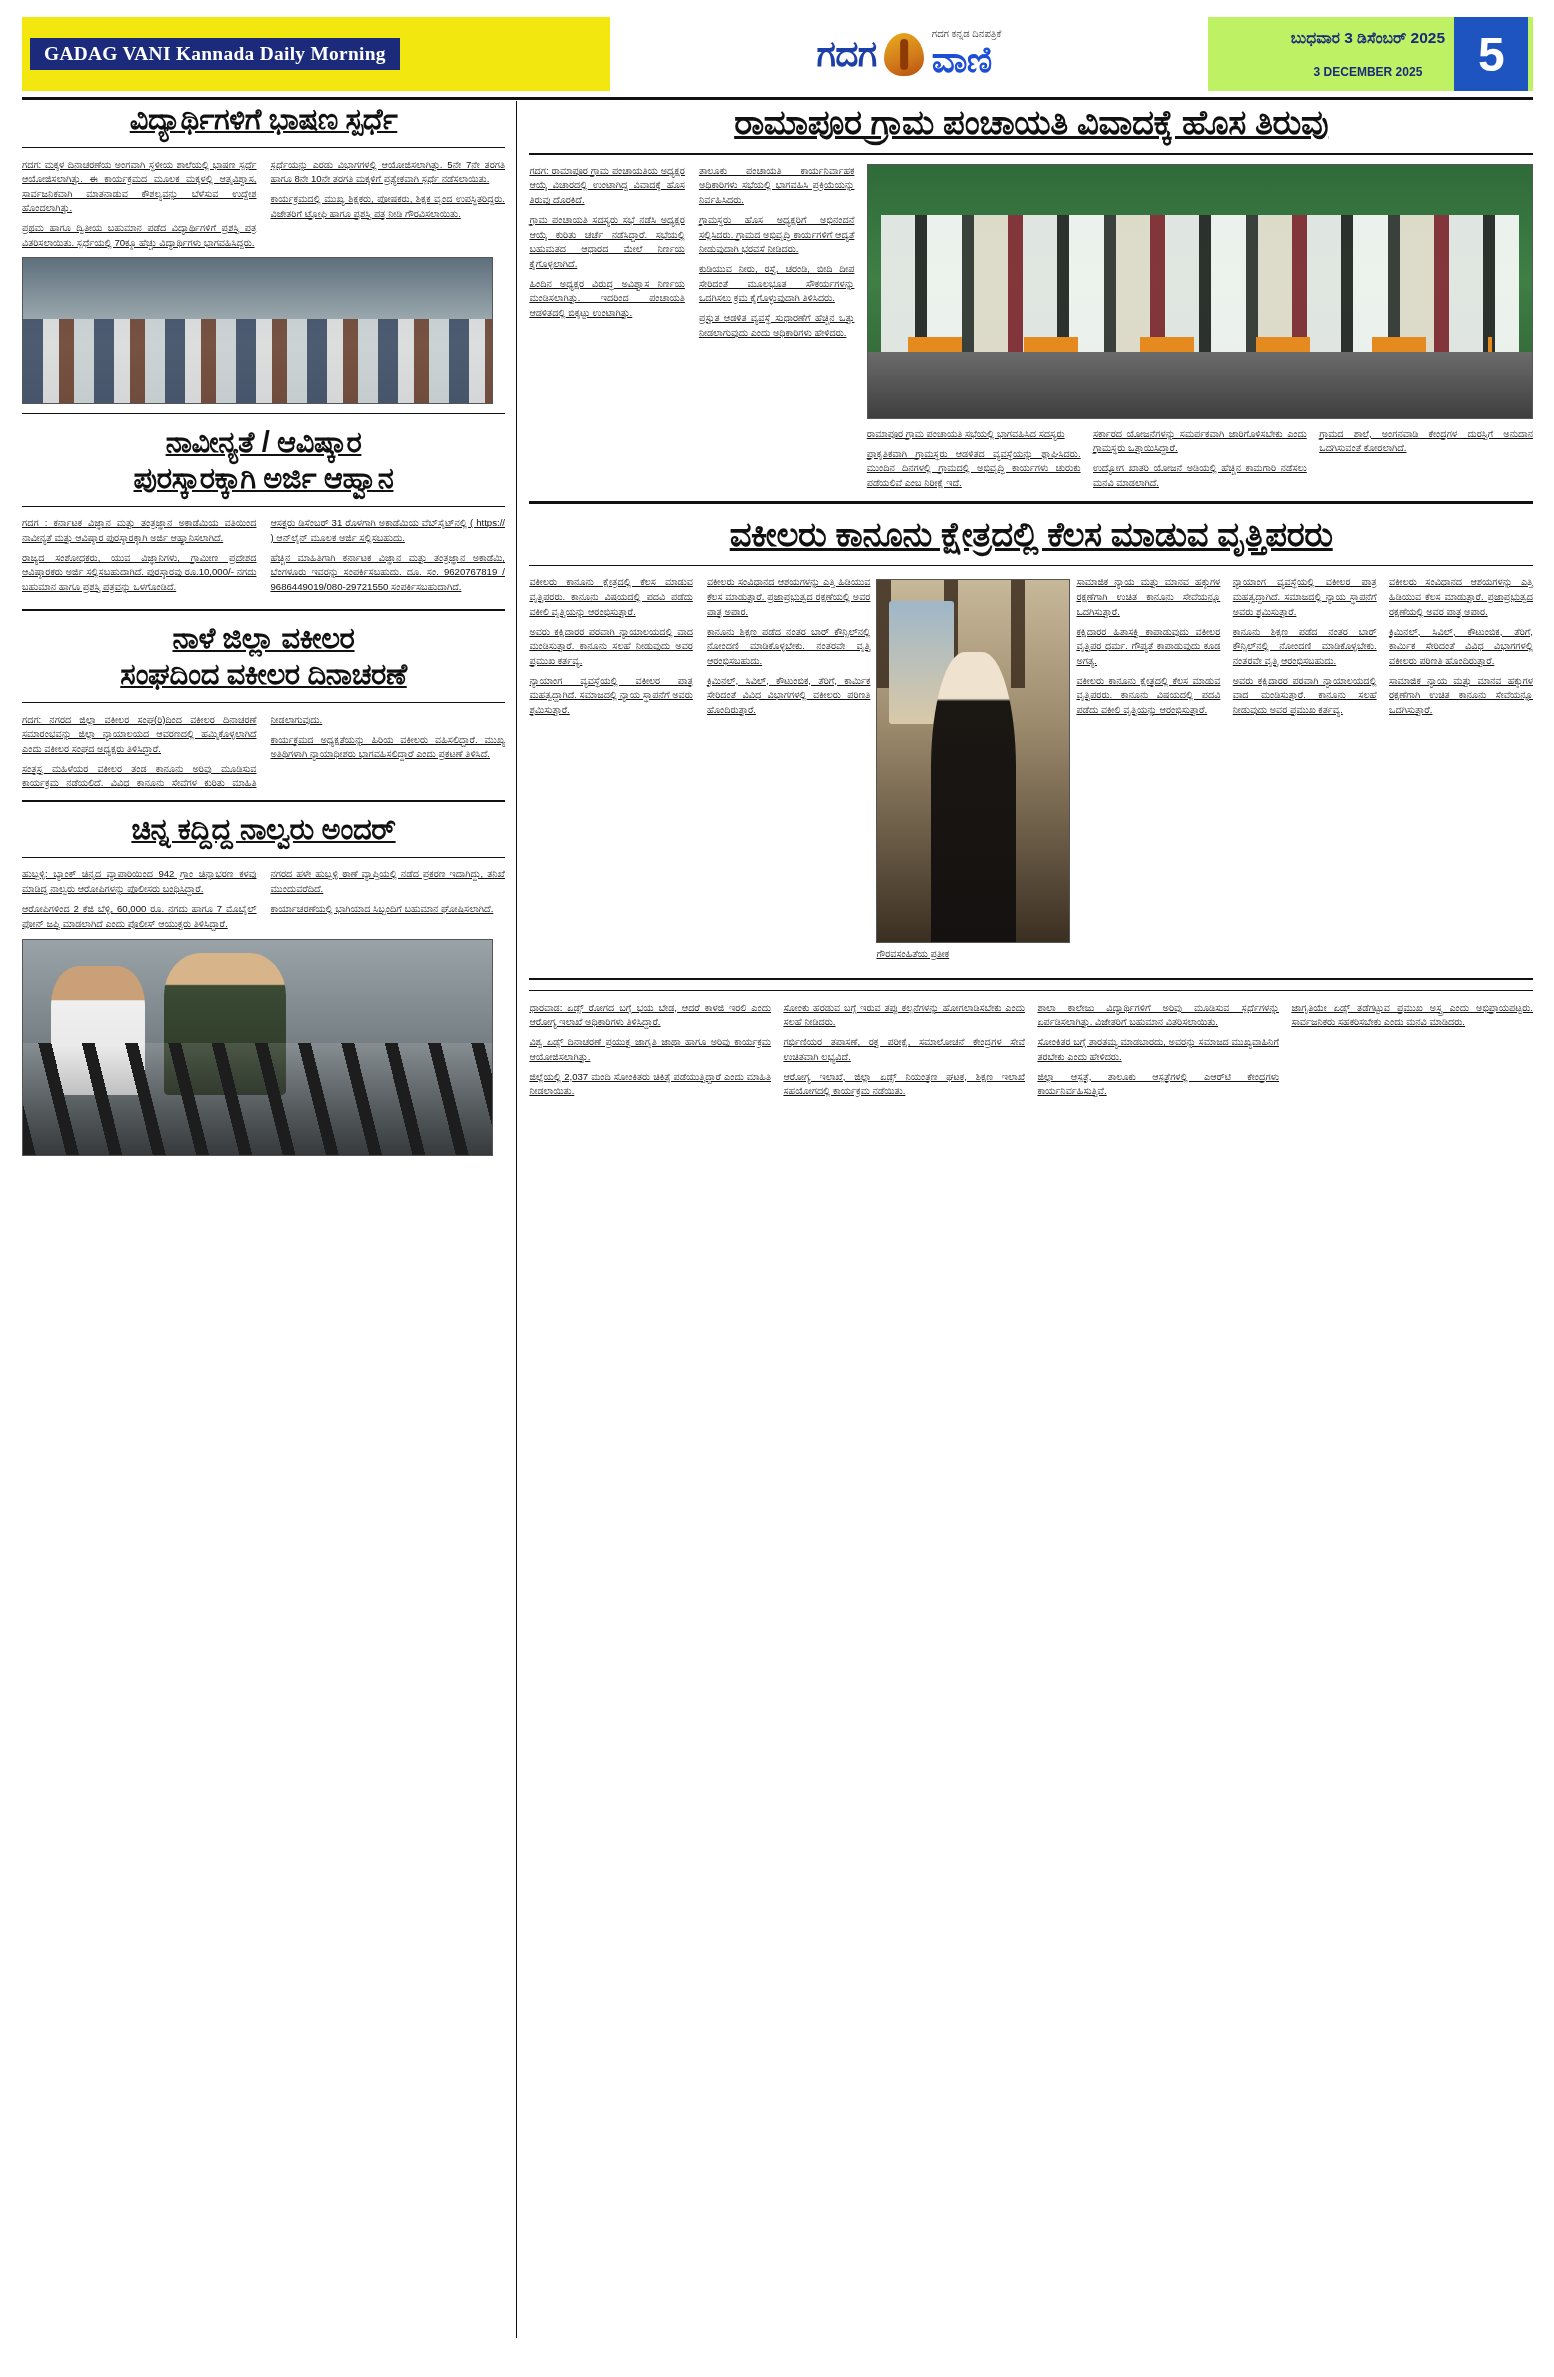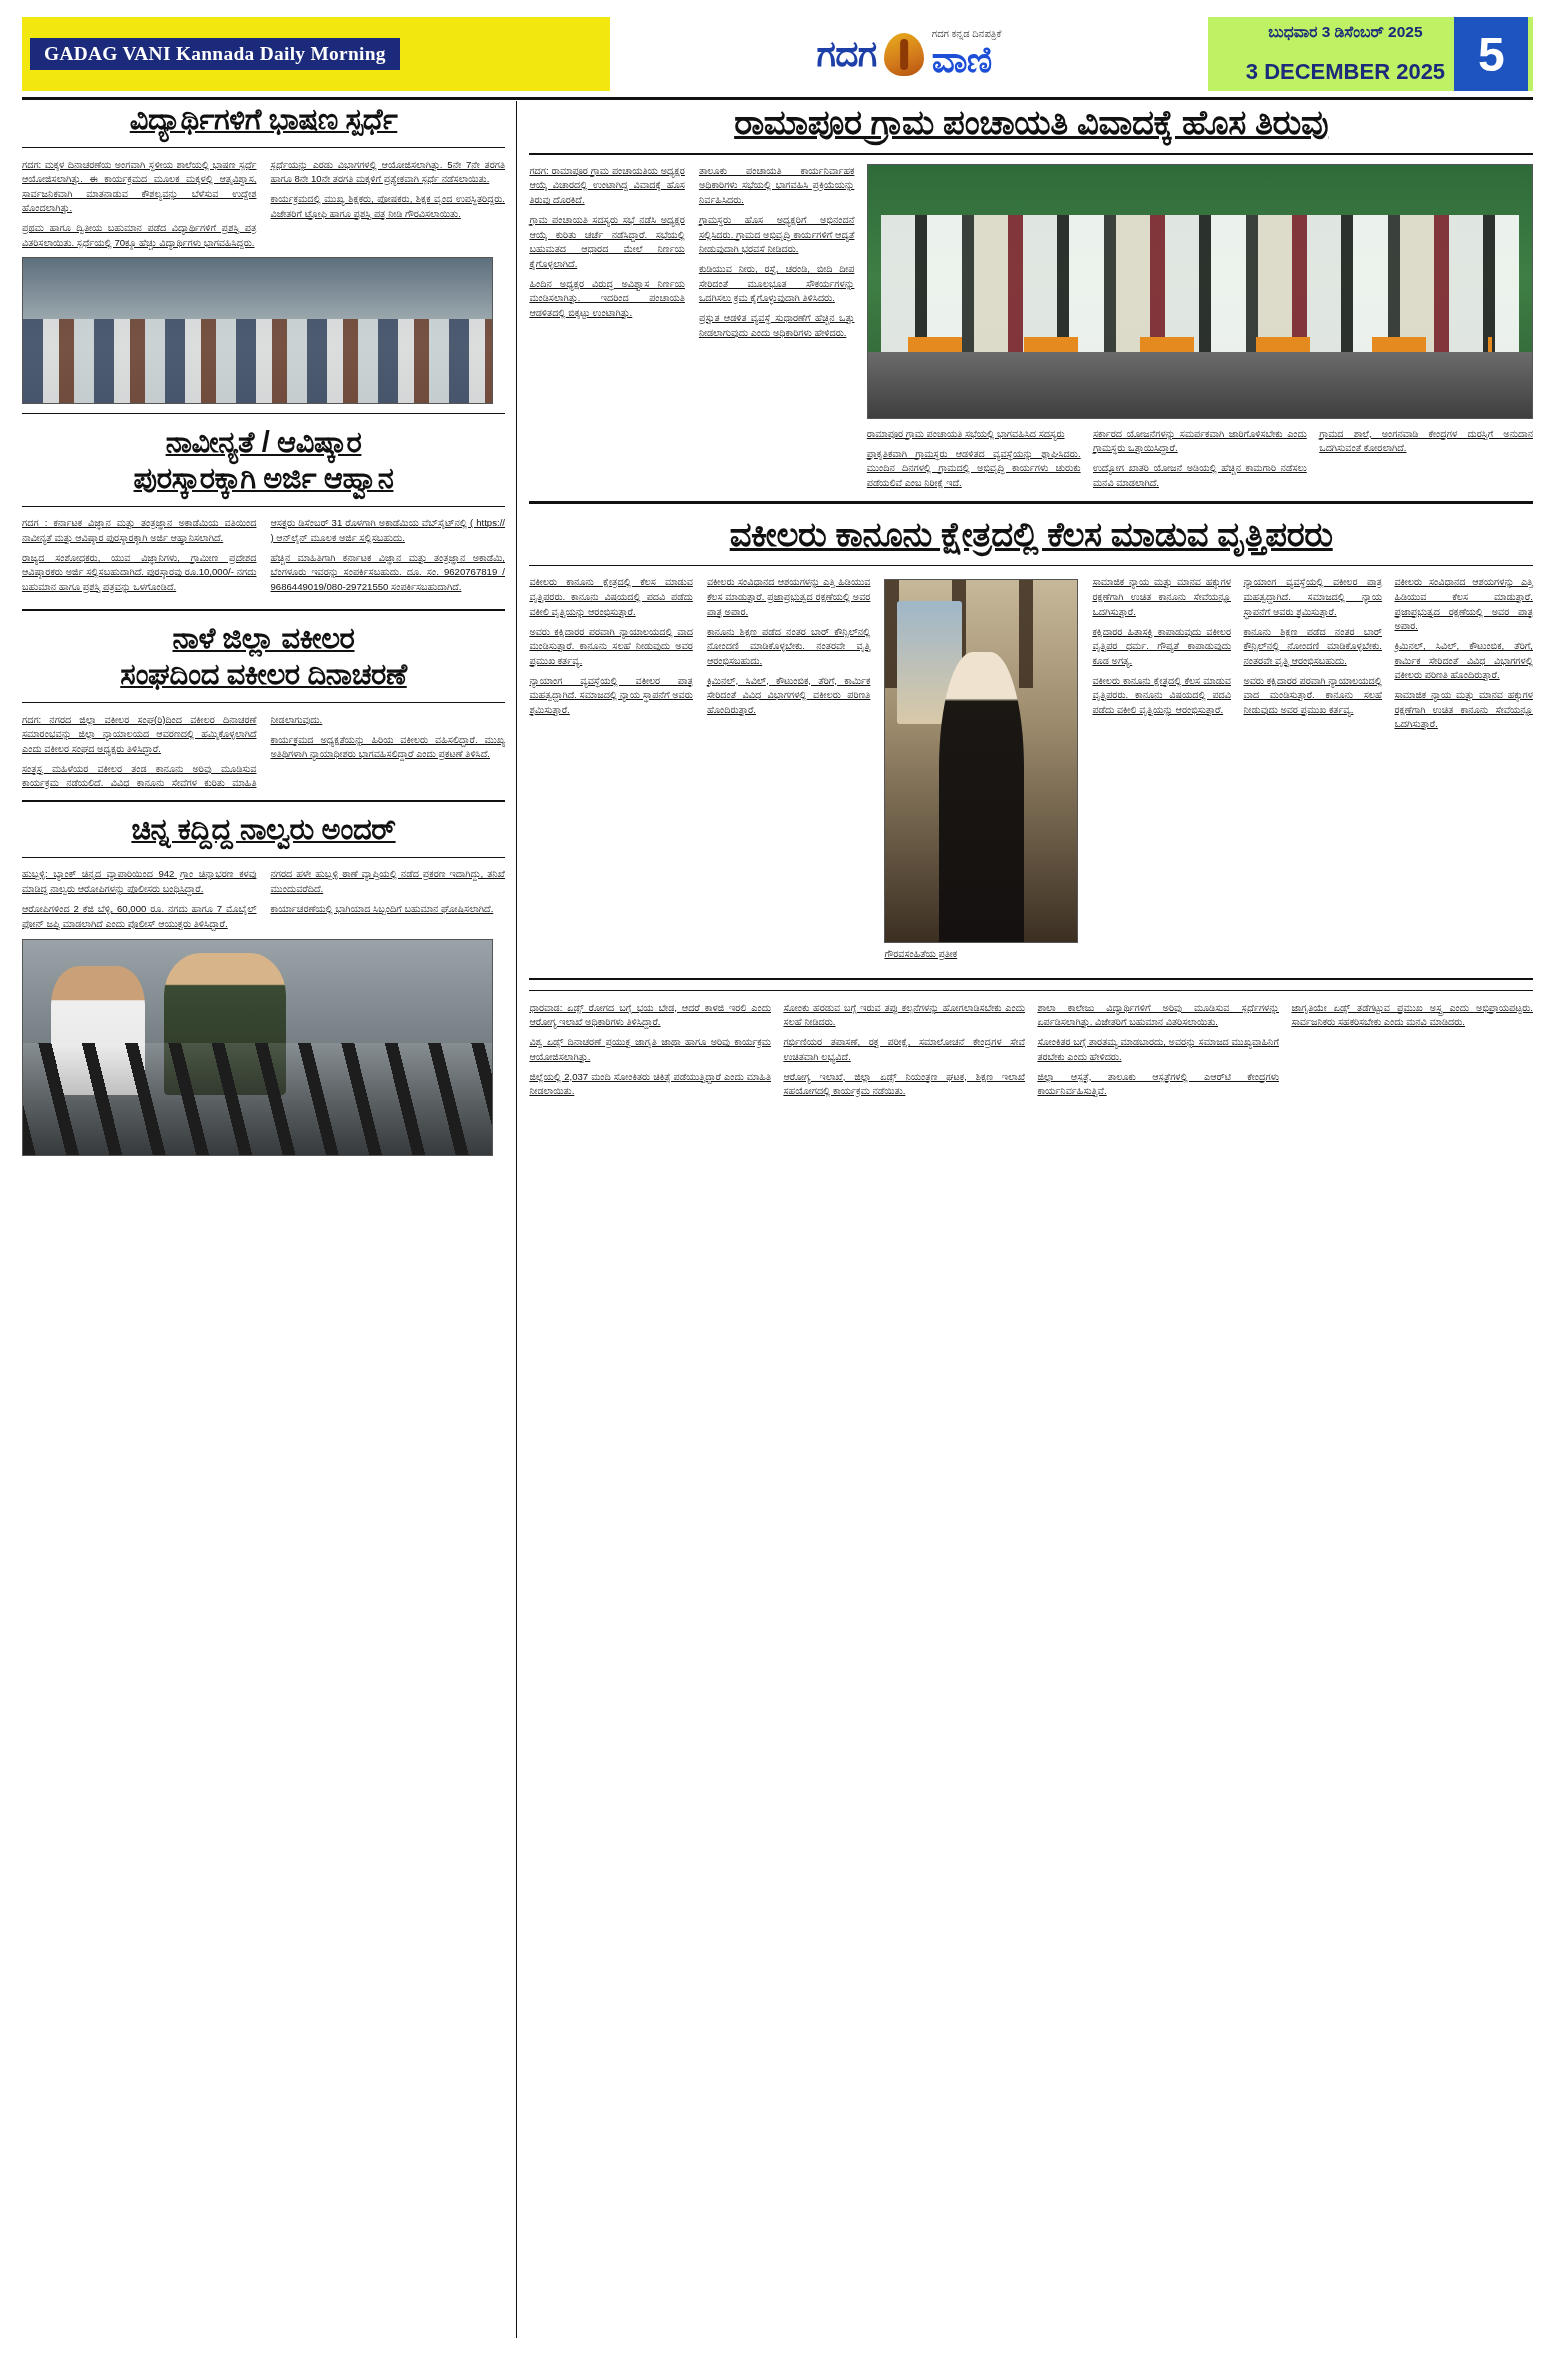--- a/index.html
+++ b/index.html
@@ -83,21 +83,21 @@
     position:relative;
   }
   .mh-dates {
     text-align:center;
     color:#1b2a7a;
     font-family:"Liberation Sans", sans-serif;
     font-weight:bold;
     padding-right:9.3px;
   }
   .mh-dates .d1 { font-size:15.5px; }
-  .mh-dates .d2 { font-size:22px; margin-top:18px; }
+  .mh-dates .d2 { font-size:12px; margin-top:18px; }
   .mh-page {
     flex:0 0 74px;
     align-self:stretch;
     background:#1d54c0;
     color:#fff;
     font-family:"Liberation Sans", sans-serif;
     font-weight:bold;
     font-size:48px;
     display:flex; align-items:center; justify-content:center;
   }
@@ -353,21 +353,21 @@
           </div>
         </div>
       </div>
 
       <div class="span-divider"></div>
 
       <div class="sec">
         <div class="hl hl-b">ವಕೀಲರು ಕಾನೂನು ಕ್ಷೇತ್ರದಲ್ಲಿ ಕೆಲಸ ಮಾಡುವ ವೃತ್ತಿಪರರು</div>
         <div class="rule-thin"></div>
 
-        <div style="display:flex;gap:14px;">
+        <div style="display:flex;gap:6px;">
           <div style="flex:0 0 341px;">
             <div class="body-cols-2">
               <p class="bd">ವಕೀಲರು ಕಾನೂನು ಕ್ಷೇತ್ರದಲ್ಲಿ ಕೆಲಸ ಮಾಡುವ ವೃತ್ತಿಪರರು. ಕಾನೂನು ವಿಷಯದಲ್ಲಿ ಪದವಿ ಪಡೆದು ವಕೀಲಿ ವೃತ್ತಿಯನ್ನು ಆರಂಭಿಸುತ್ತಾರೆ.</p>
               <p class="bd">ಅವರು ಕಕ್ಷಿದಾರರ ಪರವಾಗಿ ನ್ಯಾಯಾಲಯದಲ್ಲಿ ವಾದ ಮಂಡಿಸುತ್ತಾರೆ. ಕಾನೂನು ಸಲಹೆ ನೀಡುವುದು ಅವರ ಪ್ರಮುಖ ಕರ್ತವ್ಯ.</p>
               <p class="bd">ನ್ಯಾಯಾಂಗ ವ್ಯವಸ್ಥೆಯಲ್ಲಿ ವಕೀಲರ ಪಾತ್ರ ಮಹತ್ವದ್ದಾಗಿದೆ. ಸಮಾಜದಲ್ಲಿ ನ್ಯಾಯ ಸ್ಥಾಪನೆಗೆ ಅವರು ಶ್ರಮಿಸುತ್ತಾರೆ.</p>
               <p class="bd">ವಕೀಲರು ಸಂವಿಧಾನದ ಆಶಯಗಳನ್ನು ಎತ್ತಿ ಹಿಡಿಯುವ ಕೆಲಸ ಮಾಡುತ್ತಾರೆ. ಪ್ರಜಾಪ್ರಭುತ್ವದ ರಕ್ಷಣೆಯಲ್ಲಿ ಅವರ ಪಾತ್ರ ಅಪಾರ.</p>
               <p class="bd">ಕಾನೂನು ಶಿಕ್ಷಣ ಪಡೆದ ನಂತರ ಬಾರ್ ಕೌನ್ಸಿಲ್‌ನಲ್ಲಿ ನೋಂದಣಿ ಮಾಡಿಕೊಳ್ಳಬೇಕು. ನಂತರವೇ ವೃತ್ತಿ ಆರಂಭಿಸಬಹುದು.</p>
               <p class="bd">ಕ್ರಿಮಿನಲ್, ಸಿವಿಲ್, ಕೌಟುಂಬಿಕ, ತೆರಿಗೆ, ಕಾರ್ಮಿಕ ಸೇರಿದಂತೆ ವಿವಿಧ ವಿಭಾಗಗಳಲ್ಲಿ ವಕೀಲರು ಪರಿಣತಿ ಹೊಂದಿರುತ್ತಾರೆ.</p>
             </div>
           </div>

